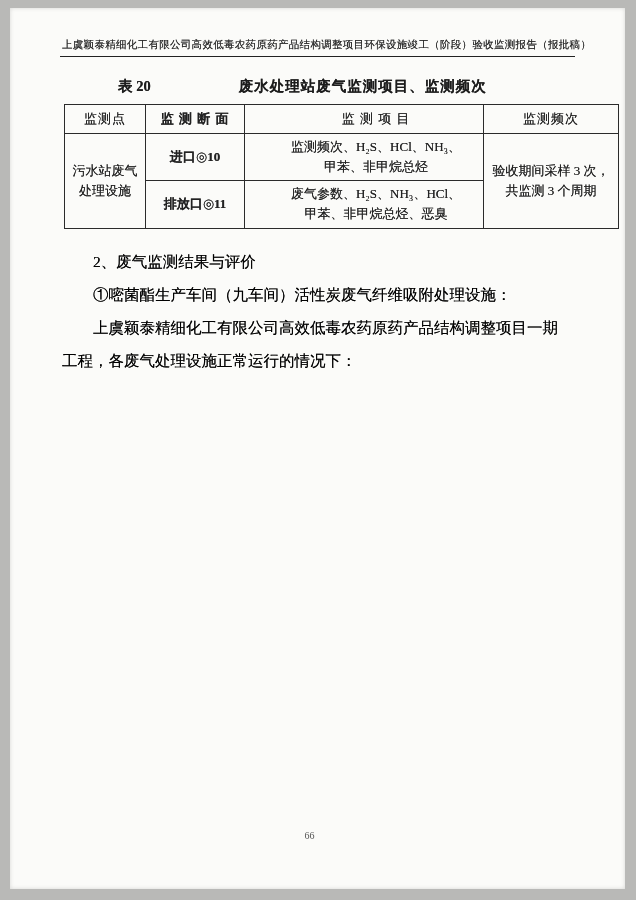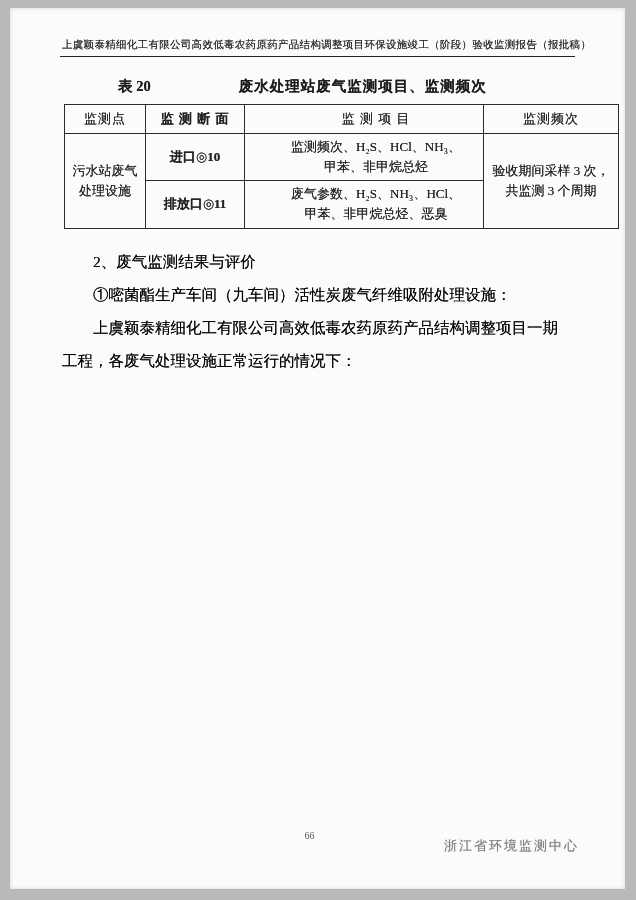--- a/index.html
+++ b/index.html
@@ -128,16 +128,15 @@
     </tbody>
       </table>
 
     <div class="body-text">
       <p class="sec-heading">2、废气监测结果与评价</p>
       <p>①嘧菌酯生产车间（九车间）活性炭废气纤维吸附处理设施：</p>
       <p>上虞颖泰精细化工有限公司高效低毒农药原药产品结构调整项目一期工程，各废气处理设施正常运行的情况下：</p>
     </div>
 
     <div class="footer-page">66</div>
-    <div class="footer-org">浙江省环境监测中心</div>
 
   </div>
 </div>
 
 </body></html>

